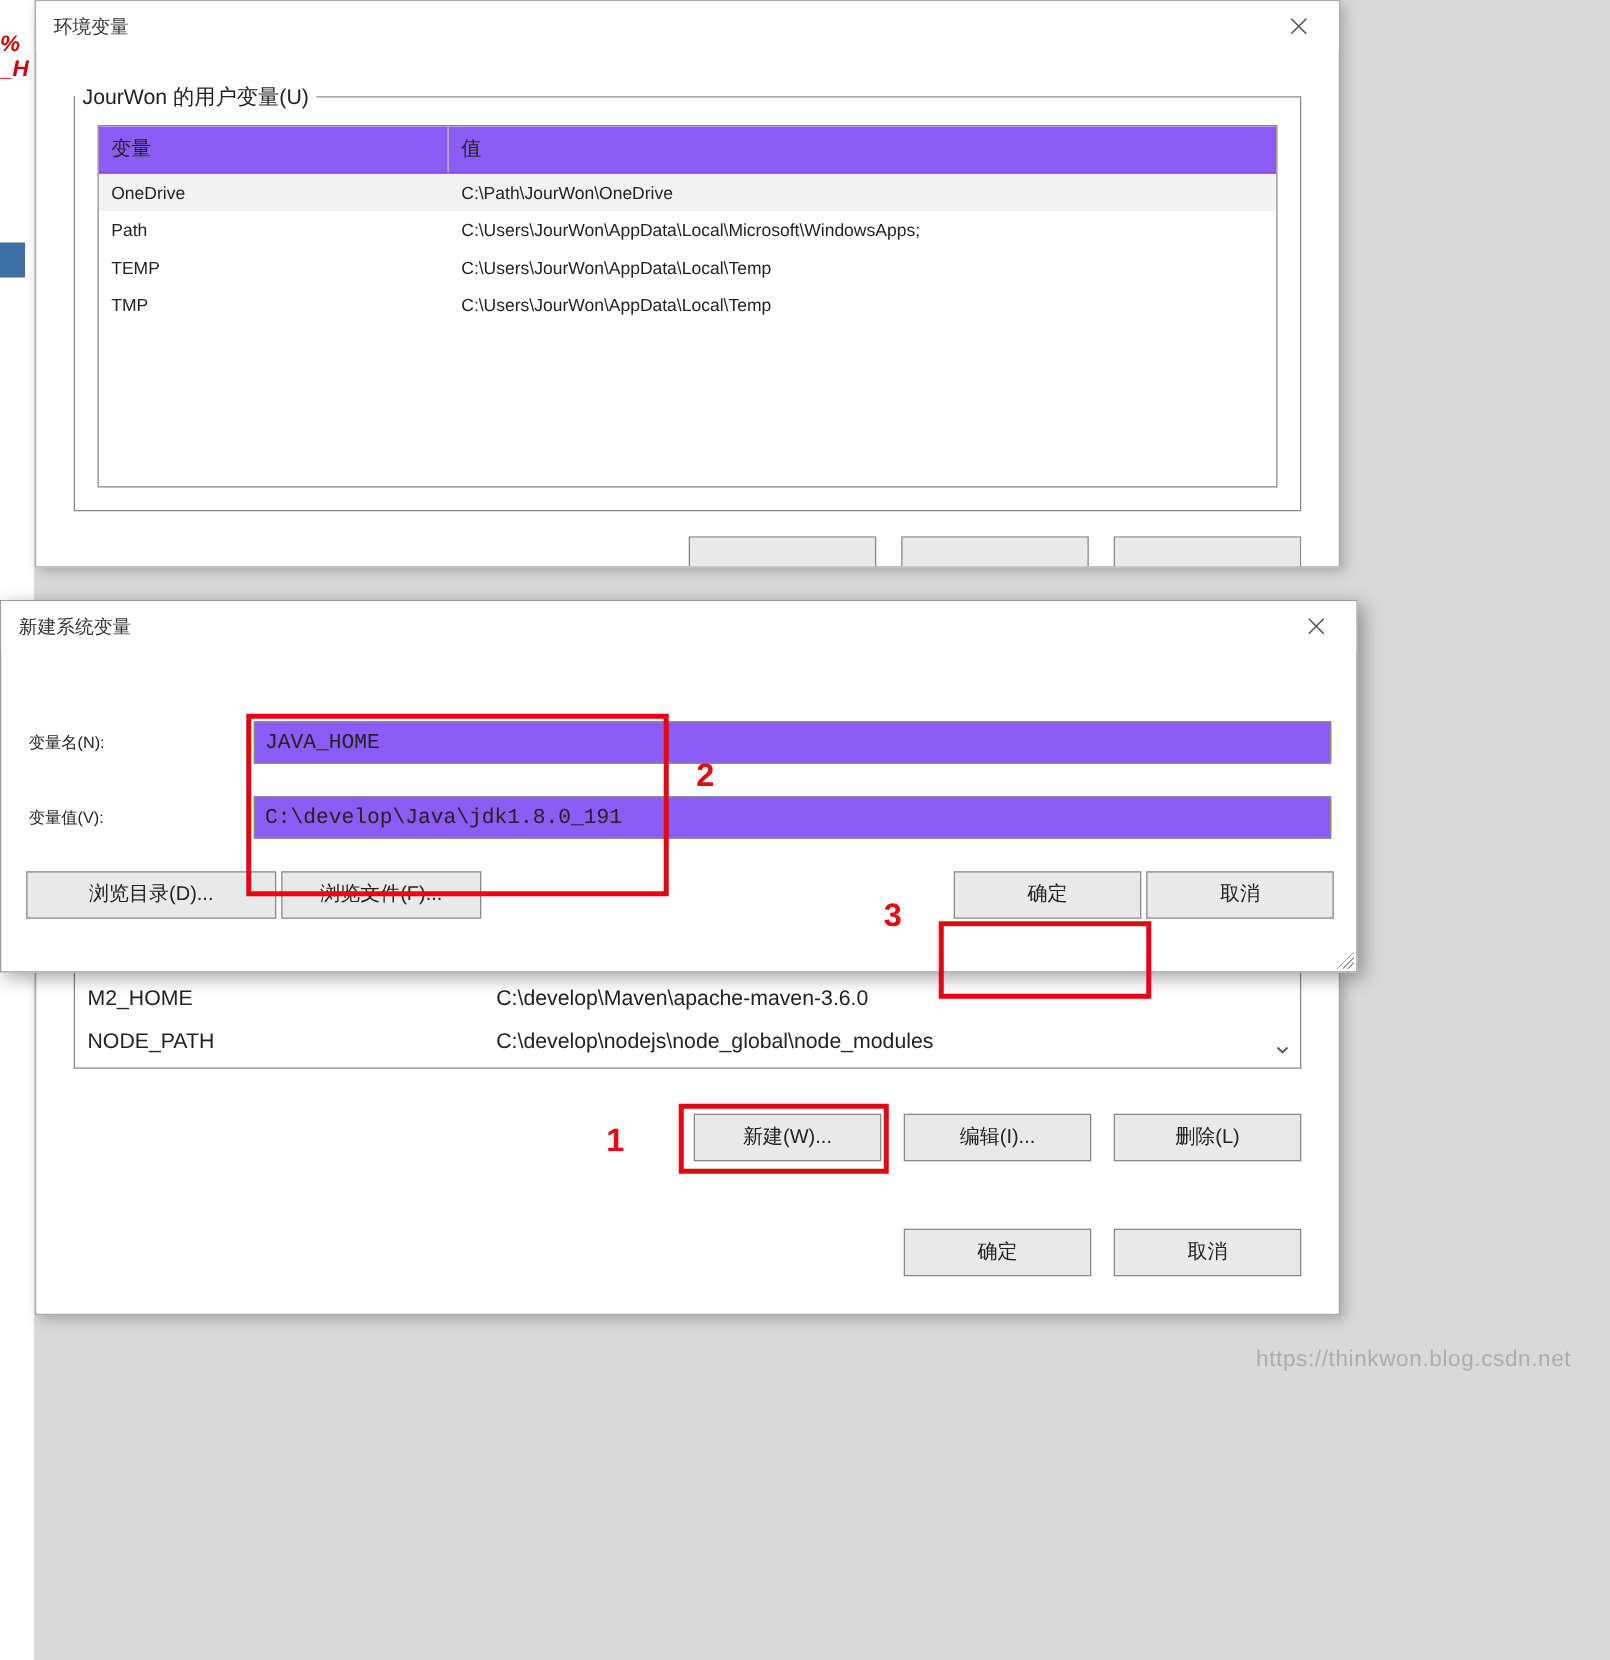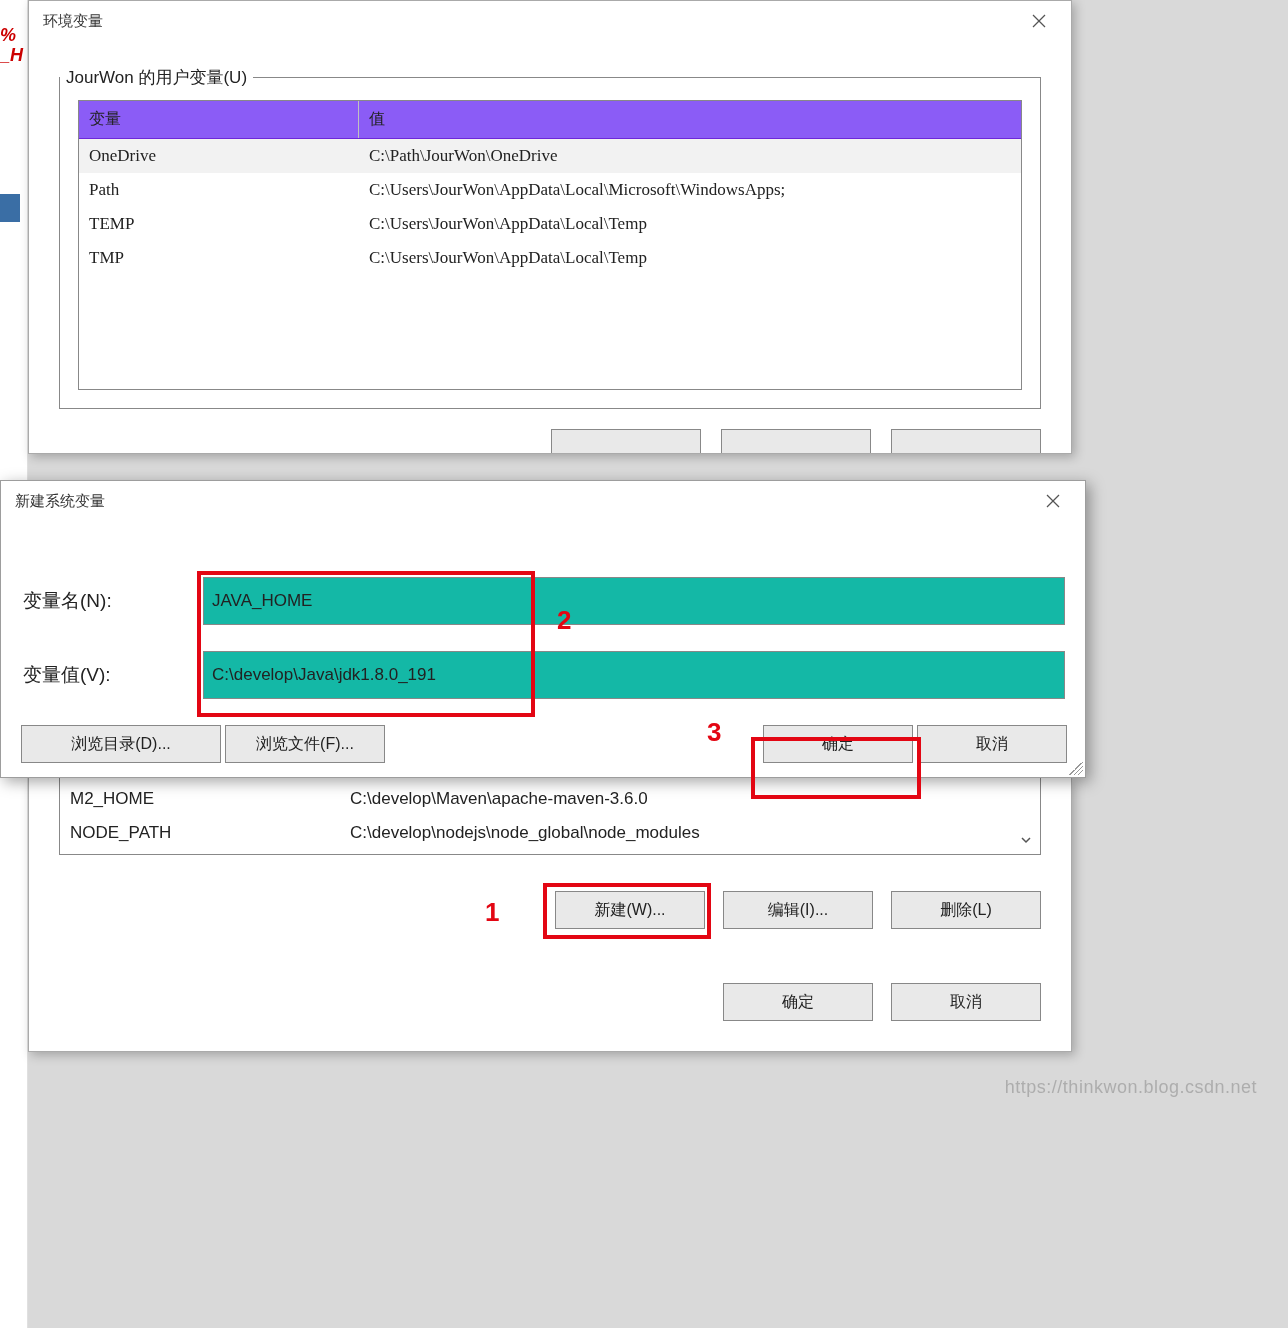--- a/index.html
+++ b/index.html
@@ -99,25 +99,24 @@
     color: #222;
   }
   .col-var { width: 280px; border-right: 1px solid #c0c0c0; }
   .col-val { flex: 1; }
   .vt-body .row {
     display: flex;
     padding: 0;
   }
   .vt-body .row .cell {
     padding: 7px 10px;
-    font-size: 17px;
+    font-size: 14px;
     color: #222;
     white-space: nowrap;
     overflow: hidden;
-    font-family: Liberation Serif, serif;
   }
   .vt-body .row .cell.col-var { width: 280px; border-right: none; }
   .vt-body .row.selected { background: #f2f2f2; }
 
   .env-buttons-cutoff {
     height: 24px;
     margin: 20px 30px 0 30px;
     display: flex;
     justify-content: flex-end;
     gap: 20px;
@@ -143,32 +142,33 @@
     padding: 56px 20px 0 20px;
     position: relative;
   }
   .form-row {
     display: flex;
     align-items: center;
     margin-bottom: 26px;
   }
   .form-row .label {
     width: 182px;
-    font-size: 19px;
+    font-size: 13px;
     color: #222;
     padding-left: 2px;
   }
   .form-row input {
     flex: 1;
-    height: 48px;
+    height: 34px;
     border: 1px solid #888;
     padding: 0 8px;
     font-size: 17px;
     color: #222;
-    background: #14b8a6;
+    background: #8b5cf6;
+    font-family: Liberation Mono, monospace;
   }
   .highlight-box-inputs {
     position: absolute;
     top: 50px; left: 196px;
     width: 338px; height: 146px;
     border: 4px solid #e30613;
     pointer-events: none;
     z-index: 20;
   }
   .highlight-box-ok {
@@ -224,20 +224,21 @@
   }
   .sys-table-wrap {
     border: 1px solid #888;
     border-top: none;
     padding: 4px 0;
     background: #fff;
     position: relative;
   }
   .sys-table .row {
     display: flex;
+    gap: 47px;
   }
   .sys-table .row .cell {
     padding: 7px 10px;
     font-size: 17px;
     color: #222;
     white-space: nowrap;
   }
   .sys-table .col-var { width: 280px; border-right: none; }
   .scroll-down {
     position: absolute;

